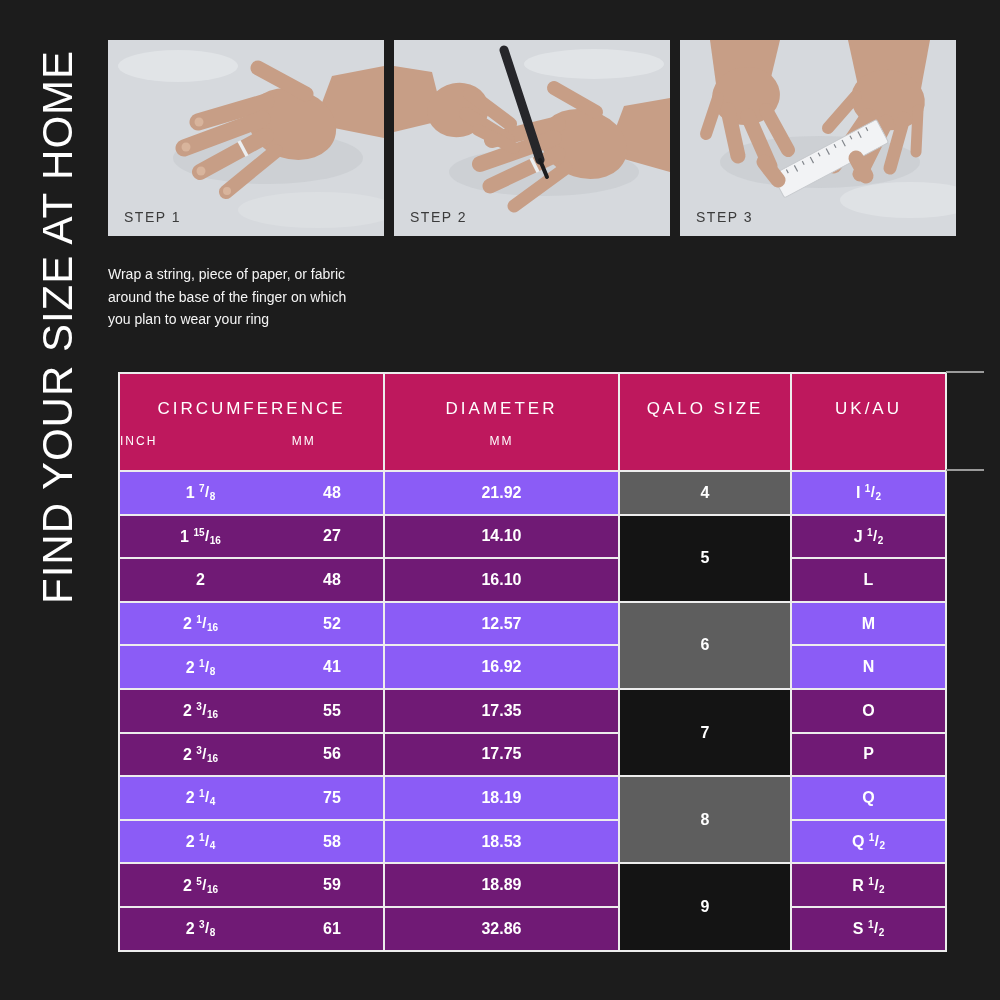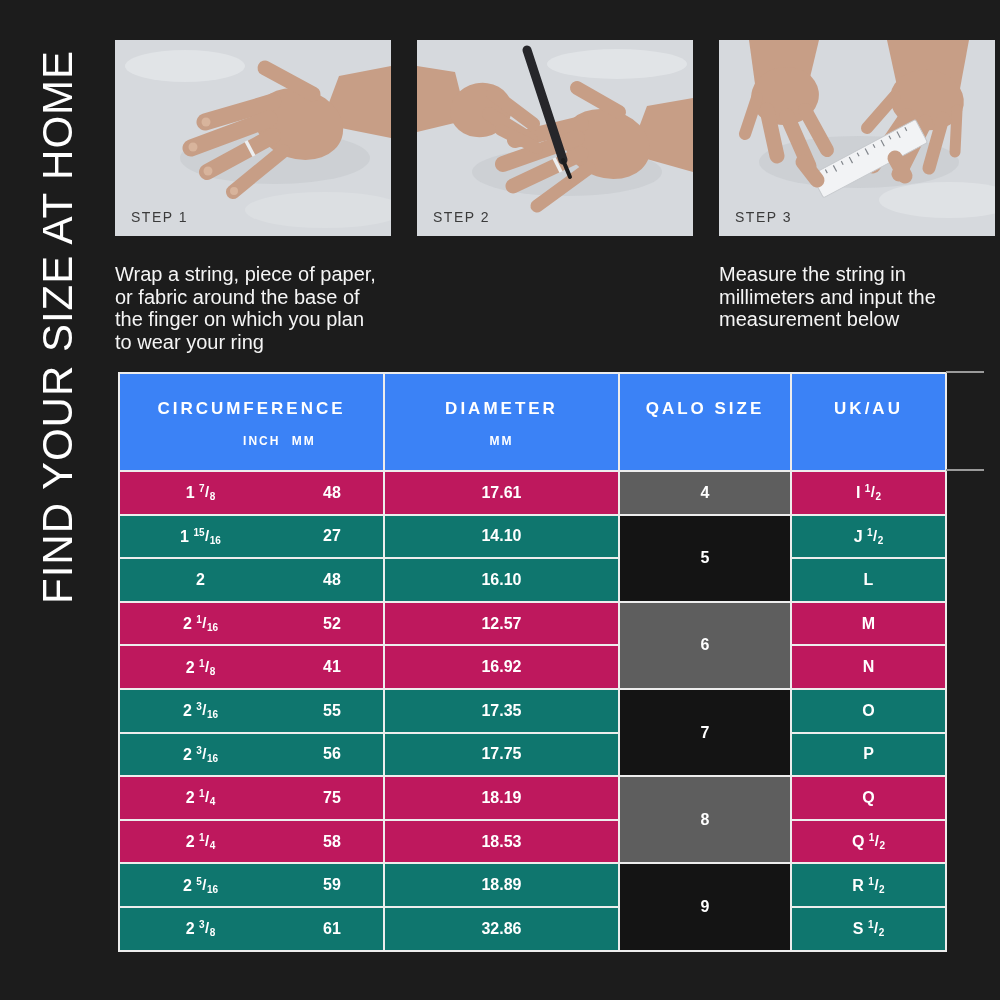--- a/index.html
+++ b/index.html
@@ -21,76 +21,76 @@
     color: #ffffff;
     font-size: 42px;
     letter-spacing: 1px;
     font-weight: 400;
     white-space: nowrap;
   }
 
   
   .steps {
     position: absolute;
-    left: 115px; top: 40px; width: 848px;
+    left: 108px; top: 40px; width: 848px;
     display: grid;
     grid-template-columns: repeat(3, 276px);
-    column-gap: 26px;
+    column-gap: 10px;
   }
   .card { position: relative; }
   .photo {
     position: relative;
     width: 276px; height: 196px;
     background: #d6d9dd;
     overflow: hidden;
   }
   .photo svg { position: absolute; inset: 0; display: block; }
   .step-label {
     position: absolute;
     left: 16px; bottom: 11px;
     color: #3b3b3b;
     font-size: 14px;
     letter-spacing: 1.5px;
   }
   .caption {
     margin-top: 27px;
     padding-right: 14px;
     color: #f5f5f5;
-    font-size: 20px;
+    font-size: 14px;
     line-height: 22.5px;
     font-weight: 400;
   }
 
   
   table.size-table {
     position: absolute;
     left: 118px; top: 372px;
     width: 827px; height: 578px;
     border-collapse: collapse;
     table-layout: fixed;
     color: #ffffff;
   }
   .size-table th, .size-table td {
     border: 2px solid #ededed;
     padding: 0;
     text-align: center;
   }
   .size-table thead tr { height: 98px; }
   .size-table tbody tr { height: 43.6px; }
-  .size-table th { background: #3b82f6; vertical-align: top; font-weight: 700; }
+  .size-table th { background: #be185d; vertical-align: top; font-weight: 400; }
   .h-main { margin-top: 25px; font-size: 17px; letter-spacing: 3px; }
   .h-subrow { margin-top: 15px; display: flex; }
-  .h-subrow .sub-inch { width: 162px; text-align: right; }
+  .h-subrow .sub-inch { width: 162px; text-align: left; }
   .h-subrow .sub-mm { width: 103px; text-align: center; padding-right: 56px; box-sizing: border-box; }
   .h-sub { margin-top: 15px; font-size: 12px; letter-spacing: 2px; }
   .sub-inch, .sub-mm { font-size: 12px; letter-spacing: 2px; }
 
   .size-table td { font-size: 16px; font-weight: 700; background: #141414; }
-  tr.grey td { background: #be185d; }
-  tr.black td { background: #0f766e; }
+  tr.grey td { background: #8b5cf6; }
+  tr.black td { background: #701a75; }
   td.qalo.grey { background: #5e5e5e; }
   td.qalo.black { background: #141414; }
   td.inch { border-right: none; }
   td.mmv { border-left: none; }
 
   
   .frac { white-space: nowrap; }
   .fnum { font-size: 10px; vertical-align: 6px; letter-spacing: 0; }
   .fden { font-size: 10px; vertical-align: -2px; letter-spacing: 0; }
   .fsl  { font-size: 15px; vertical-align: 1px; margin: 0 0.5px; }
@@ -181,21 +181,20 @@
           <line x1="176" y1="56" x2="148" y2="88" stroke="#c79e86" stroke-width="12" stroke-linecap="round"></line>
           <g transform="rotate(-28 150 120)">
             <rect x="92" y="106" width="118" height="26" rx="2" fill="#f2f3f5" stroke="#c6c9cd" stroke-width="1"></rect>
             <path d="M98 108V115 M107 108V112 M116 108V115 M125 108V112 M134 108V115 M143 108V112 M152 108V115 M161 108V112 M170 108V115 M179 108V112 M188 108V115 M197 108V112" stroke="#83878d" stroke-width="1.2" fill="none"></path>
           </g>
           <line x1="84" y1="122" x2="98" y2="140" stroke="#c79e86" stroke-width="15" stroke-linecap="round"></line>
           <line x1="176" y1="118" x2="186" y2="136" stroke="#c79e86" stroke-width="15" stroke-linecap="round"></line>
         </svg>
         <div class="step-label">STEP 3</div>
       </div>
-      <div class="caption">Measure the string in millimeters and input the measurement below</div>
     </div>
 
   </div>
 
   <table class="size-table">
     <colgroup>
       <col style="width:162px">
         <col style="width:103px">
         <col style="width:235px">
         <col style="width:172px">
@@ -219,21 +218,21 @@
         </th>
         <th>
           <div class="h-main">UK/AU</div>
         </th>
       </tr>
     </thead>
     <tbody>
         <tr class="grey">
           <td class="inch">1 <span class="frac"><span class="fnum">7</span><span class="fsl">/</span><span class="fden">8</span></span></td>
           <td class="mmv">48</td>
-          <td class="diam">17.61</td>
+          <td class="diam">21.92</td>
           <td class="qalo grey" rowspan="1">4</td>
           <td class="uk">I <span class="frac"><span class="fnum">1</span><span class="fsl">/</span><span class="fden">2</span></span></td>
         </tr>
         <tr class="black">
           <td class="inch">1 <span class="frac"><span class="fnum">15</span><span class="fsl">/</span><span class="fden">16</span></span></td>
           <td class="mmv">27</td>
           <td class="diam">14.10</td>
           <td class="qalo black" rowspan="2">5</td>
           <td class="uk">J <span class="frac"><span class="fnum">1</span><span class="fsl">/</span><span class="fden">2</span></span></td>
         </tr>

